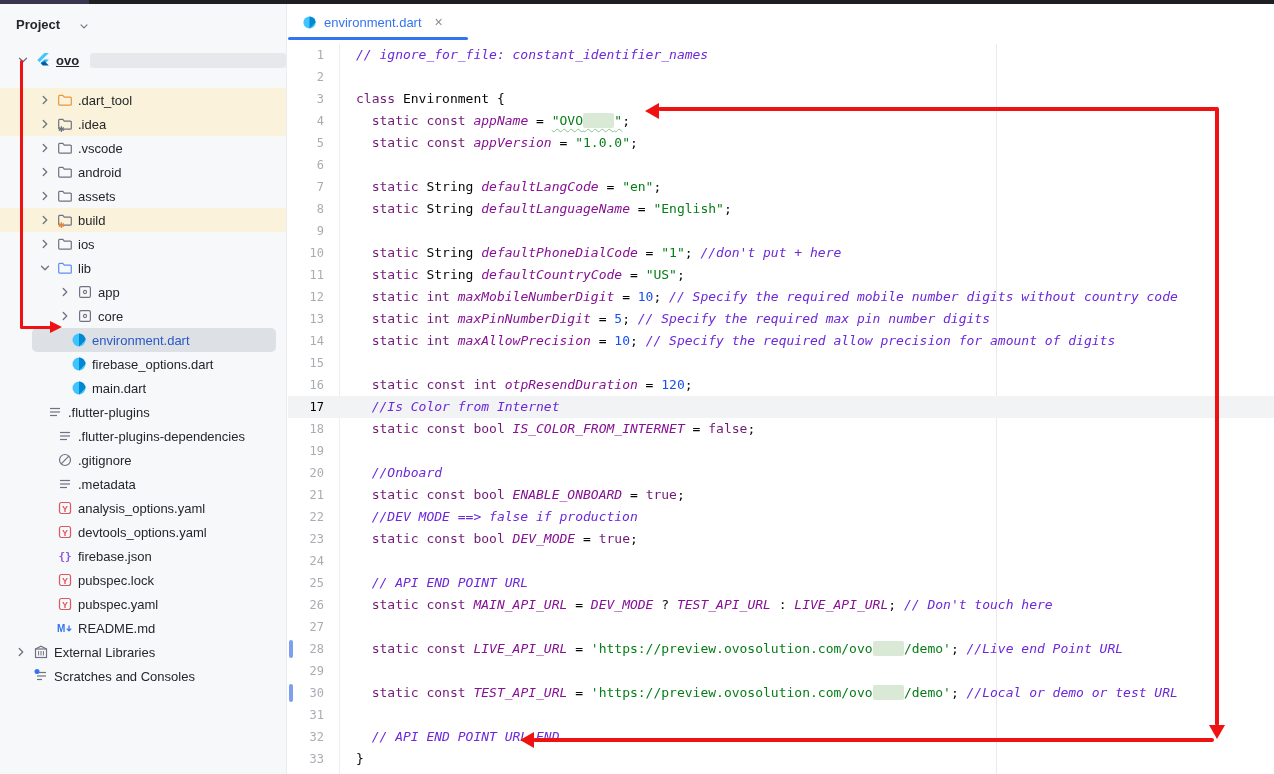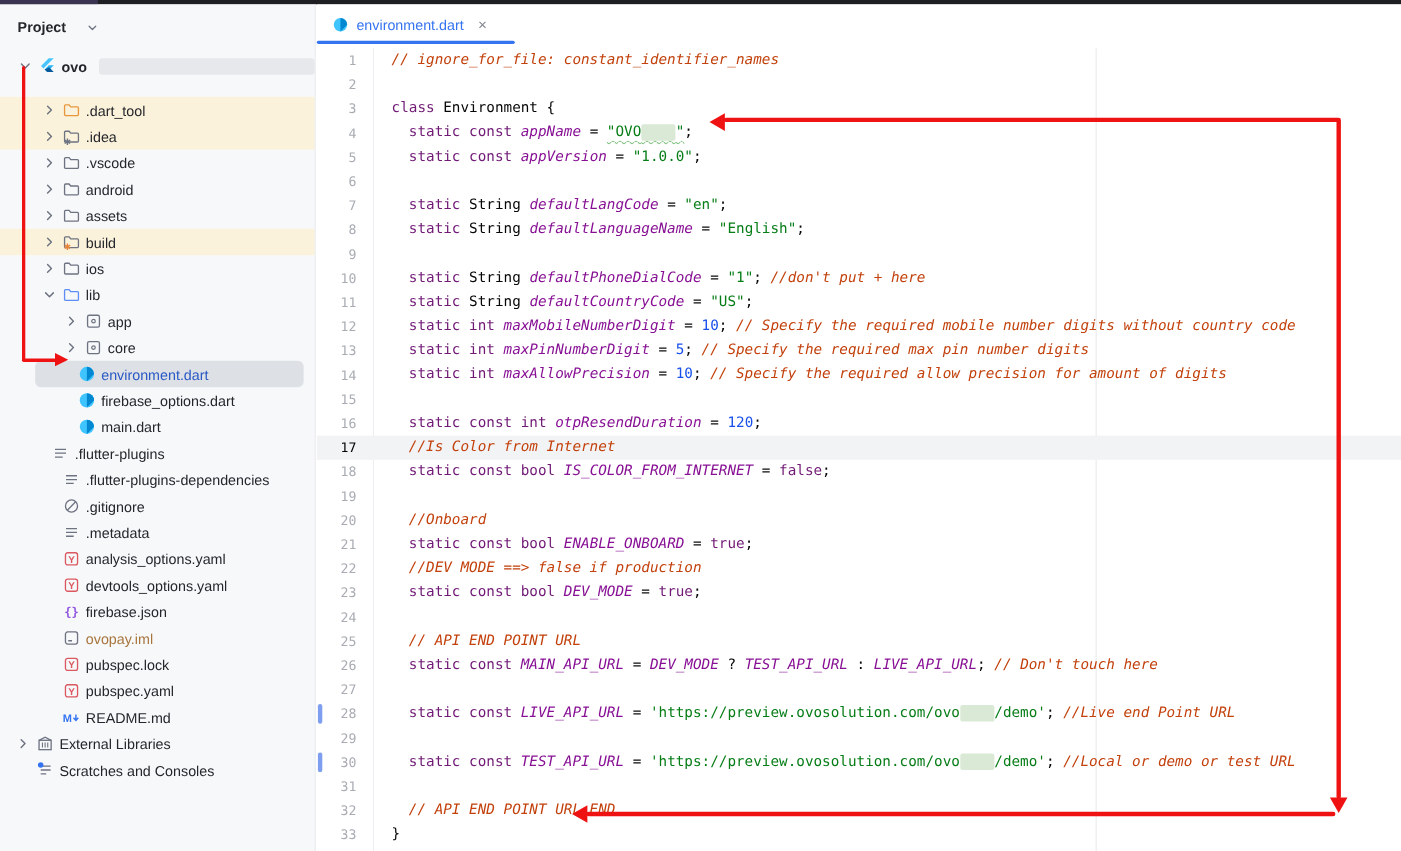--- a/index.html
+++ b/index.html
@@ -48,21 +48,21 @@
   .cline.cur { background:#F2F3F5; }
   .lnum { position:absolute; left:0; top:0; width:36px; text-align:right; color:#A9ACB3;
           font-size:12px; line-height:22px; }
   .cline.cur .lnum { color:#000000; }
   .cbar { position:absolute; left:1px; top:2px; width:4px; height:18px; background:#7E9EF0; border-radius:2px; }
   .ltext { position:absolute; left:68px; top:0; }
   .tk-k { color:#701a75; }
   .tk-f { color:#871094; font-style:italic; }
   .tk-s { color:#067D17; }
   .tk-n { color:#1750EB; }
-  .tk-c { color:#c2410c; font-style:italic; }
+  .tk-c { color:#6d28d9; font-style:italic; }
   .tk-t { color:#070707; }
   .tk-r { background:#D9E9D5; border-radius:2px; }
   .sq { text-decoration-line:underline; text-decoration-style:wavy; text-decoration-color:#8AC58A;
         text-decoration-thickness:1px; text-underline-offset:3px; }
 
   
   #annotations { position:absolute; inset:0; pointer-events:none; z-index:50; }
   .aline { position:absolute; background:var(--arrow,#EE1312); border-radius:2px; }
   .head { position:absolute; width:0; height:0; }
   .head-right { border-top:6px solid transparent; border-bottom:6px solid transparent;
@@ -84,21 +84,21 @@
   <div id="sidebar">
     <div id="project-header">
       <span class="hlabel">Project</span>
       <span class="chev-sm">
         <svg width="12" height="12" viewBox="0 0 16 16">
             <path d="M4 6.5l4 4 4-4" stroke="#6E7381" stroke-width="1.5" fill="none" stroke-linecap="round" stroke-linejoin="round"></path>
           </svg>
       </span>
     </div>
     <div id="tree">
-        <div class="trow" style="padding-left: 16px;">
+        <div class="trow" style="padding-left: 16px; text-decoration: underline;">
           <span class="tchev">
             <svg width="14" height="14" viewBox="0 0 16 16">
               <path d="M4 6l4 4 4-4" stroke="#6E7381" stroke-width="1.5" fill="none" stroke-linecap="round" stroke-linejoin="round"></path>
             </svg>
           </span>
           <span class="ticon">
             <svg width="16" height="16" viewBox="0 0 16 16">
               <path d="M9.3 1L2.3 8l2.2 2.2L13.8 1z" fill="#47C5FB"></path>
               <path d="M9.3 7.4L5.6 11.1l2.3 2.3 6-6z" fill="#29B6F6"></path>
               <path d="M5.6 11.1l2.3 2.3h5.9l-4.1-4.2z" fill="#075B9D"></path>
@@ -341,30 +341,20 @@
           <span class="tlabel">devtools_options.yaml</span>
         </div>
         <div class="trow" style="padding-left: 38px;">
           <span class="tchev"></span>
           <span class="ticon">
             <svg width="16" height="16" viewBox="0 0 16 16">
               <text x="8" y="12" text-anchor="middle" font-size="11" font-weight="bold" fill="#9057E0" font-family="monospace">{}</text>
             </svg>
           </span>
           <span class="tlabel">firebase.json</span>
-        </div>
-        <div class="trow" style="padding-left: 38px;">
-          <span class="tchev"></span>
-          <span class="ticon">
-            <svg width="16" height="16" viewBox="0 0 16 16">
-              <rect x="2.5" y="2.5" width="11" height="11" rx="2" fill="none" stroke="#6E7381" stroke-width="1.2"></rect>
-              <line x1="5" y1="10.5" x2="8.5" y2="10.5" stroke="#6E7381" stroke-width="1.2"></line>
-            </svg>
-          </span>
-          <span class="tlabel" style="color: rgb(168, 117, 60);">ovopay.iml</span>
         </div>
         <div class="trow" style="padding-left: 38px;">
           <span class="tchev"></span>
           <span class="ticon">
             <svg width="16" height="16" viewBox="0 0 16 16">
               <rect x="2.5" y="2.5" width="11" height="11" rx="2" fill="none" stroke="#DB5860" stroke-width="1.2"></rect>
               <text x="8" y="11.5" text-anchor="middle" font-size="9" font-weight="bold" fill="#DB5860" font-family="sans-serif">Y</text>
             </svg>
           </span>
           <span class="tlabel">pubspec.lock</span>

